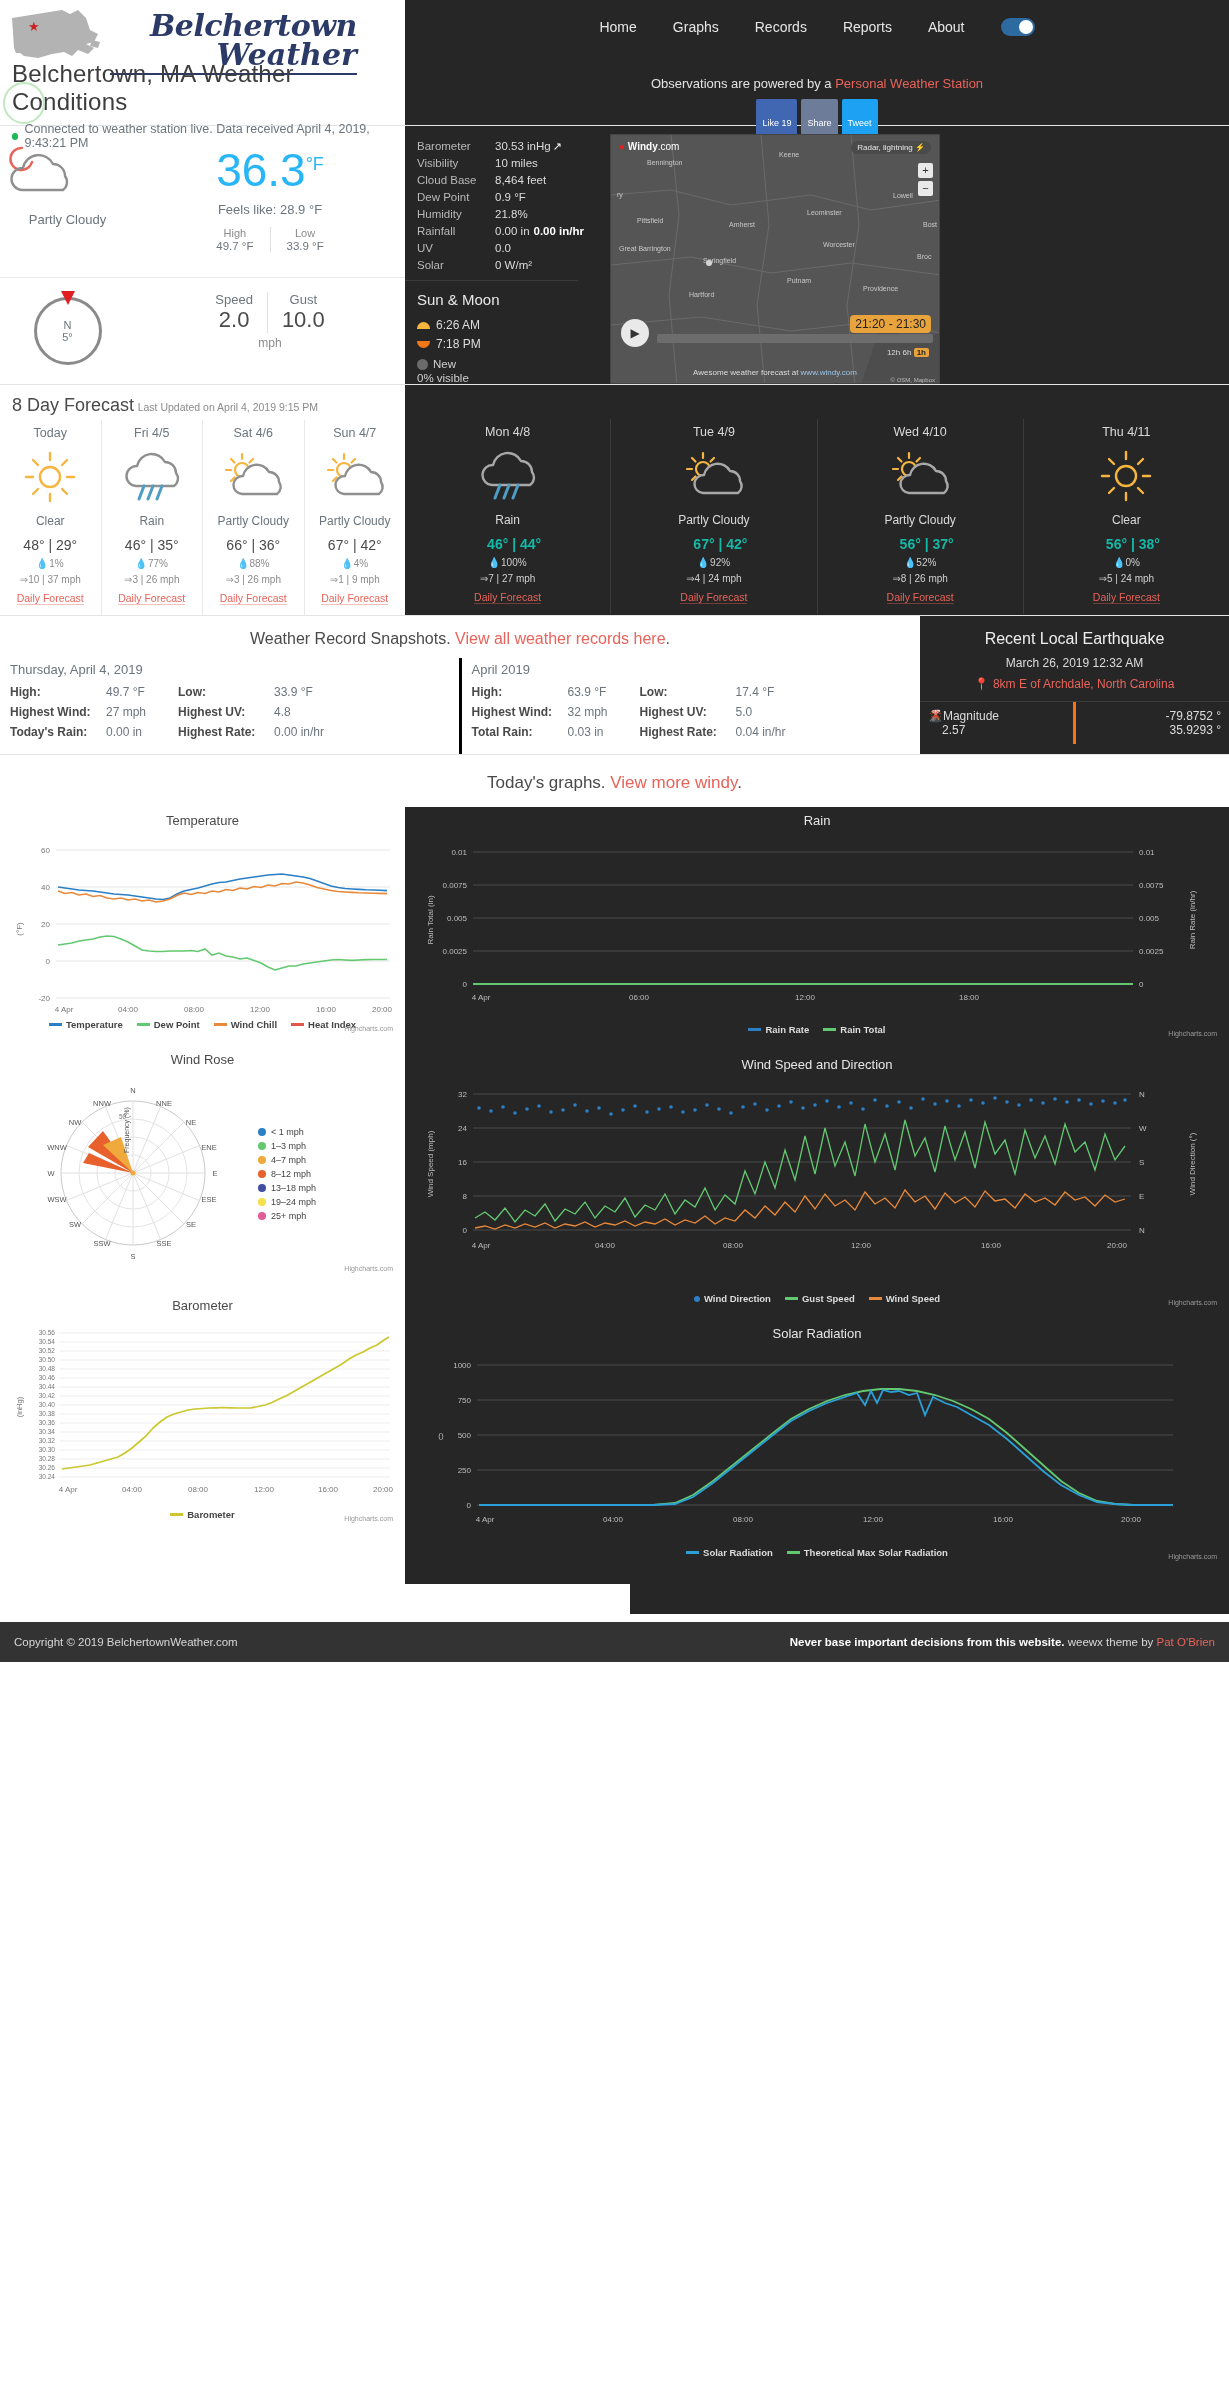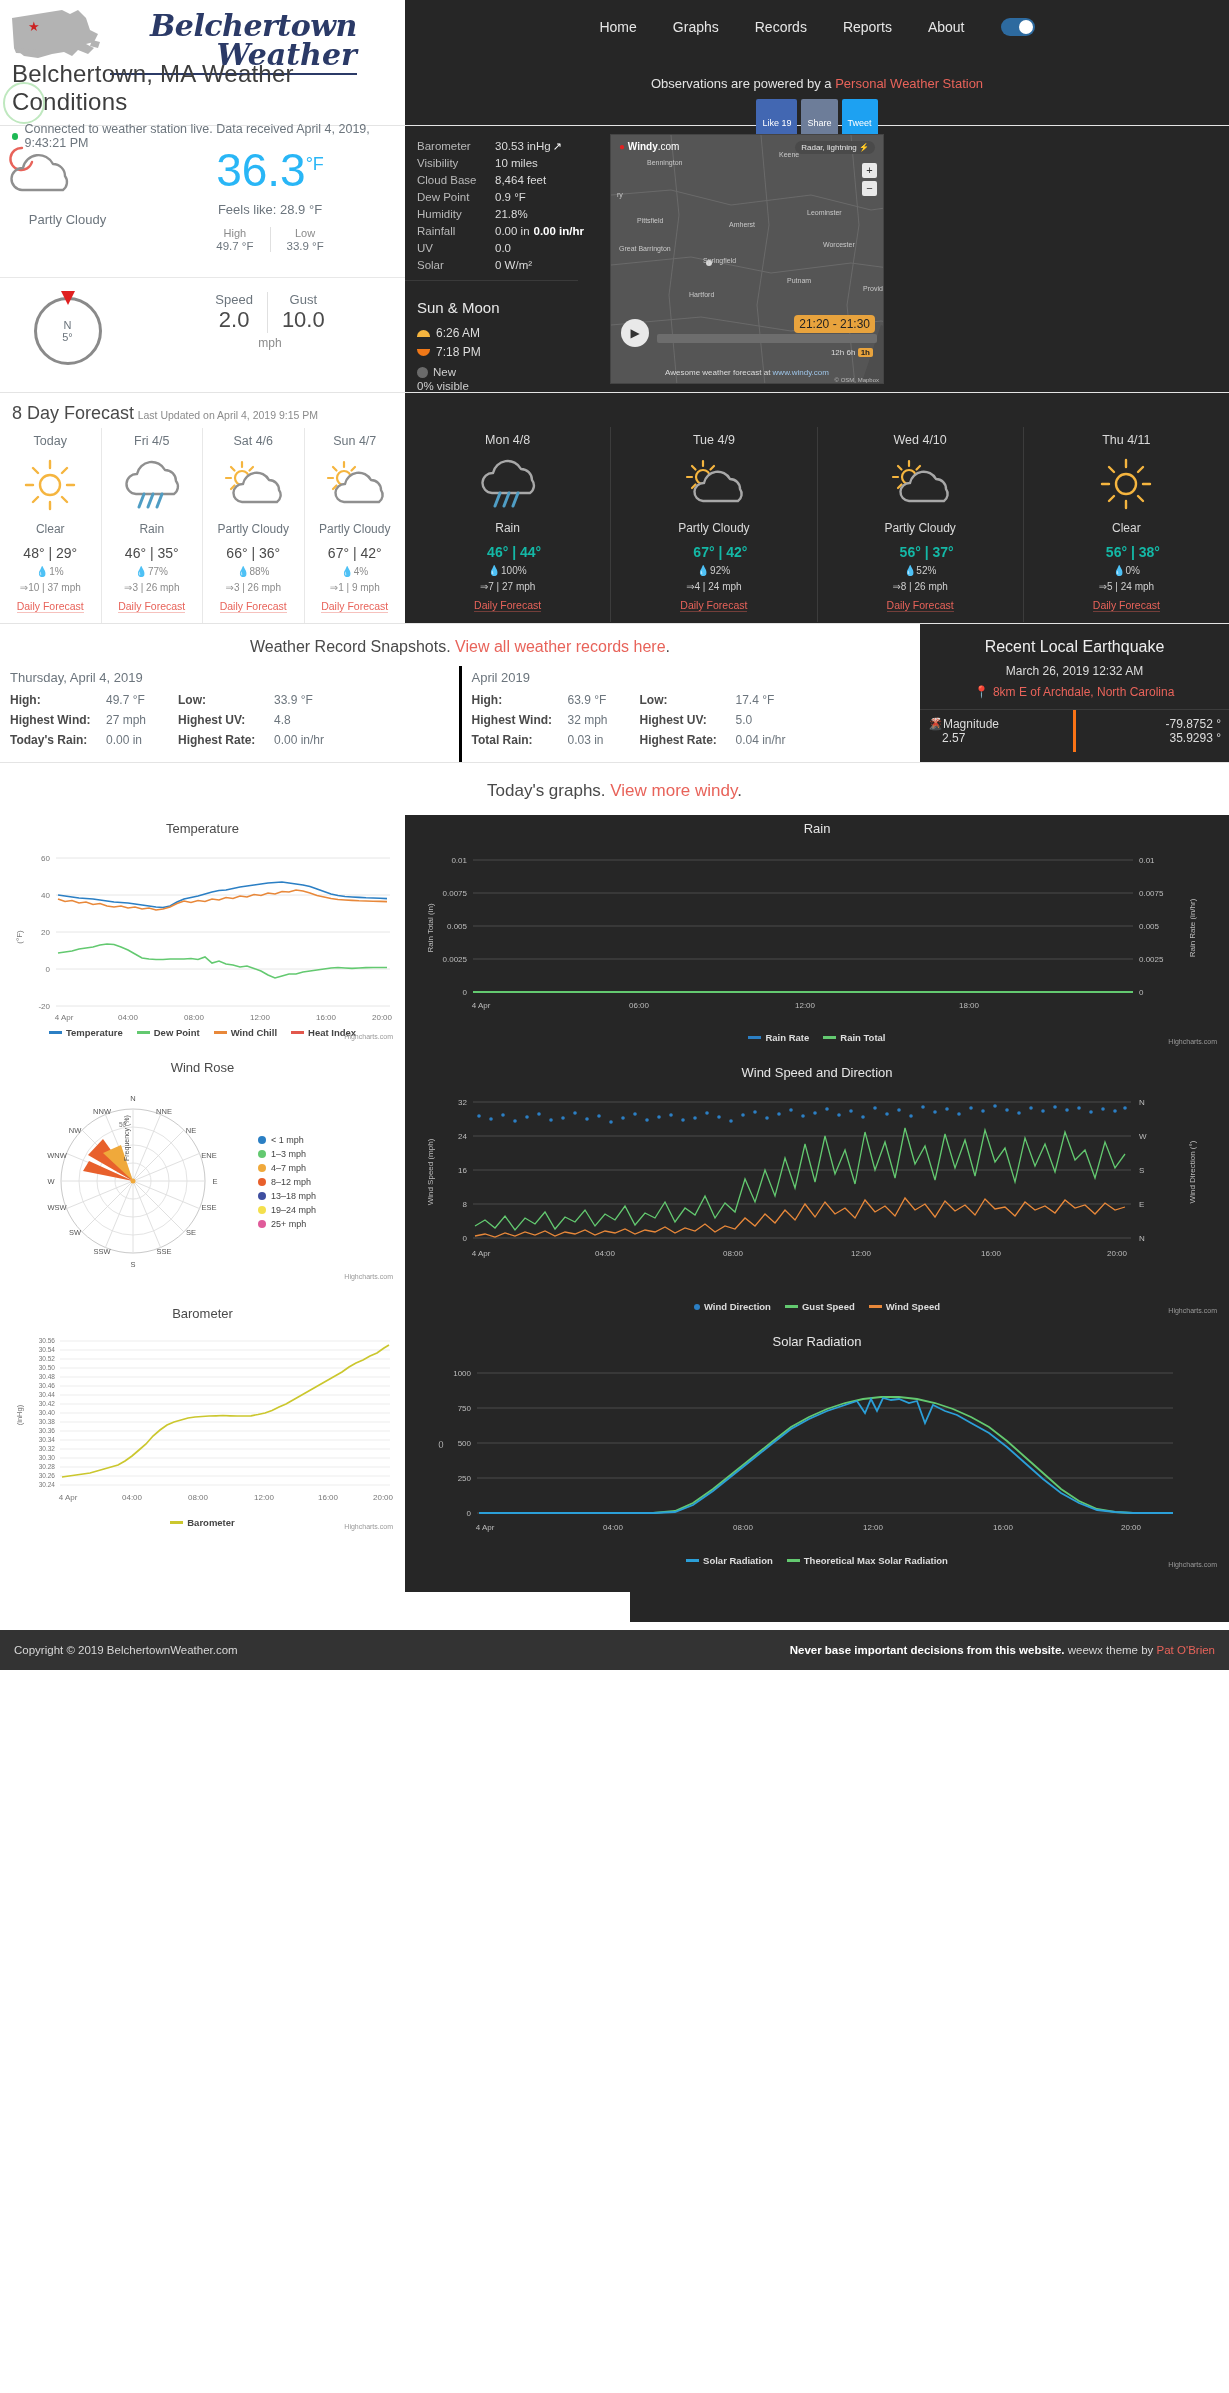--- a/index.html
+++ b/index.html
@@ -77,30 +77,30 @@
   .wv-unit { font-size:12px; color:#8b8b8b; margin-top:3px; }
 
   
   .obs-flex { display:flex; }
   .obs-table { width:205px; padding:12px 0 6px 12px; }
   .obs-line { display:flex; font-size:11.5px; line-height:17px; color:#cfcfcf; }
   .obs-line .k { width:78px; color:#b9b9b9; }
   .obs-line .v { color:#dcdcdc; }
   .obs-line .v2 { color:#fff; font-weight:bold; padding-left:4px; }
   .ext-icon { color:#fff; font-size:11px; padding-left:2px; }
-  .sunmoon { border-top:1px solid #3a3a3a; padding:18px 0 0 12px; width:173px; }
+  .sunmoon { border-top:1px solid #3a3a3a; padding:10px 0 0 12px; width:173px; }
   .sm-title { font-size:15px; color:#e8e8e8; margin-bottom:8px; }
   .sm-line { font-size:12px; color:#dcdcdc; line-height:19px; display:flex; align-items:center; }
   .sun-up { width:13px; height:7px; border-radius:7px 7px 0 0; background:#f5b53f; margin-right:6px; }
   .sun-dn { width:13px; height:7px; border-radius:0 0 7px 7px; background:#f07818; margin-right:6px; }
   .moonbox { padding:4px 0 0 12px; font-size:11.5px; color:#cfcfcf;}
   .moon-c { width:11px;height:11px;border-radius:50%;background:#6b6b6b;display:inline-block;vertical-align:-2px;margin-right:5px;}
 
   
-  .radar { width:274px; height:250px; margin:8px 24px 0 0; background:#535353; position:relative;
+  .radar { width:330px; height:250px; margin:8px 24px 0 0; background:#535353; position:relative;
      border:1px solid #444; overflow:hidden; }
   .radar .city { position:absolute; font-size:7px; color:#c9c9c9; }
   .radar-top { position:absolute; top:6px; left:0; right:0; display:flex; justify-content:space-between; padding:0 8px;}
   .windy-badge { font-size:10px; color:#fff; font-weight:bold; }
   .windy-badge .dotr { color:#e02020; }
   .radar-pill { background:#4a4a4a; color:#e6e6e6; font-size:8px; padding:2px 6px; border-radius:9px; }
   .zbtn { position:absolute; right:6px; width:15px; height:15px; background:#e9e9e9; color:#333;
      font-size:11px; line-height:15px; text-align:center; border-radius:2px; }
   .playbtn { position:absolute; left:10px; bottom:36px; width:28px; height:28px; border-radius:50%;
      background:#e9e9e9; color:#333; text-align:center; line-height:28px; font-size:12px; }

